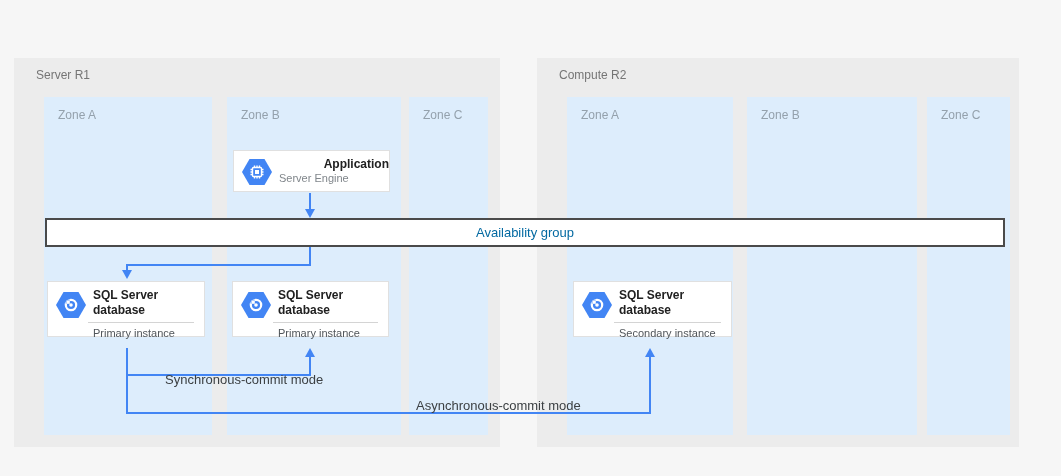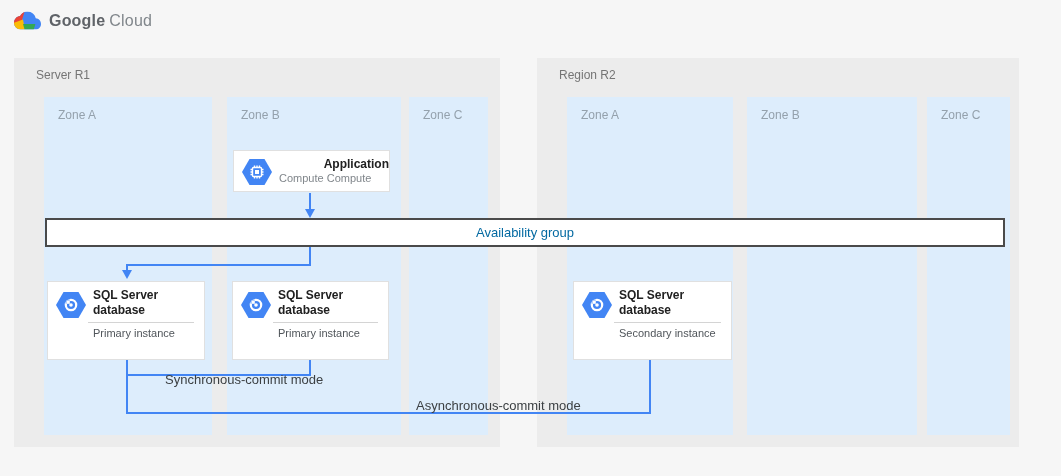--- a/index.html
+++ b/index.html
@@ -22,65 +22,47 @@
   .avail-bar{position:absolute;left:45px;top:218px;width:956px;height:25px;background:#ffffff;
              border:2px solid #4a4a4a;display:flex;align-items:center;justify-content:center;}
   .avail-bar span{font-size:13px;color:#0369a1;}
 
   
   .card{position:absolute;background:#ffffff;border:1px solid #e0e0e0;box-sizing:border-box;}
   .card .hexicon{position:absolute;left:8px;top:10px;}
   .card-title{position:absolute;left:45px;top:6px;width:92px;font-size:12px;line-height:15px;
               font-weight:700;color:#212121;}
   .card-sub{position:absolute;left:45px;font-size:11px;color:#80868b;}
-  .sql-card{width:158px;height:79px;}
+  .sql-card{width:158px;height:56px;}
   .sql-card .divider{position:absolute;left:40px;right:10px;top:40px;border-top:1px solid #d4d4d4;}
   .sql-card .card-sub{top:45px;color:#50555a;}
   .app-card{left:233px;top:150px;width:157px;height:42px;text-align:right;}
   .app-card .hexicon{top:8px;}
   .app-card .card-title{top:6px;width:110px;}
   .app-card .card-sub{top:21px;}
 
   
   .edge-label{position:absolute;font-size:13px;color:#3c4043;white-space:nowrap;}
   #sync-label{left:148px;top:372px;margin-left:17px;}
   #async-label{left:416px;top:398px;}
 
   svg.overlay{position:absolute;left:0;top:0;pointer-events:none;}
 </style>
 </head>
 <body>
 
 <div id="canvas">
 
-  <div class="logo">
-    <svg width="27" height="23" viewBox="0 0 24 20">
-      <defs>
-        <clipPath id="cloudClip">
-          <path d="M19.35 8.04C18.67 4.59 15.64 2 12 2 9.11 2 6.6 3.64 5.35 6.04 2.34 6.36 0 8.91 0 12c0 3.31 2.69 6 6 6h13c2.76 0 5-2.24 5-5 0-2.64-2.05-4.78-4.65-4.96z"></path>
-        </clipPath>
-      </defs>
-      <g clip-path="url(#cloudClip)">
-        <rect x="0" y="0" width="24" height="20" fill="#4285f4"></rect>
-        <polygon points="0,2 10,0 7,10 0,13" fill="#ea4335"></polygon>
-        <polygon points="0,12 8,9 10,20 0,20" fill="#fbbc05"></polygon>
-        <polygon points="8,13 19,13 17,20 10,20" fill="#34a853"></polygon>
-      </g>
-    </svg>
-    <div class="logo-text">
-      <span class="g">Google</span><span class="c">Cloud</span>
-    </div>
-  </div>
 
   <div class="region" style="left:14px;width:486px;">
     <div class="region-label">Server R1</div>
   </div>
 
   <div class="region" style="left:537px;width:482px;">
-    <div class="region-label">Region R2</div>
+    <div class="region-label">Compute R2</div>
   </div>
 
   <div class="zone" style="left:44px;width:168px;">
       <div class="zone-label">Zone A</div>
     </div>
   <div class="zone" style="left:227px;width:174px;">
       <div class="zone-label">Zone B</div>
     </div>
   <div class="zone" style="left:409px;width:79px;">
       <div class="zone-label">Zone C</div>
@@ -118,21 +100,21 @@
   <div class="card app-card">
     <svg class="hexicon" width="30" height="26" viewBox="0 0 30 26">
       <polygon points="0,13 7.5,0 22.5,0 30,13 22.5,26 7.5,26" fill="#4285f4"></polygon>
       <g stroke="#ffffff" stroke-width="1.4" fill="none">
         <rect x="10.5" y="8.5" width="9" height="9" rx="1"></rect>
         <path d="M12.5 6.5v2 M15 6.5v2 M17.5 6.5v2 M12.5 17.5v2 M15 17.5v2 M17.5 17.5v2 M8.5 10.5h2 M8.5 13h2 M8.5 15.5h2 M19.5 10.5h2 M19.5 13h2 M19.5 15.5h2"></path>
       </g>
       <rect x="13" y="11" width="4" height="4" fill="#ffffff"></rect>
     </svg>
     <div class="card-title">Application</div>
-    <div class="card-sub">Compute Compute</div>
+    <div class="card-sub">Server Engine</div>
   </div>
 
   <div class="card sql-card" style="left:47px;top:281px;">
     <svg class="hexicon" width="30" height="26" viewBox="0 0 30 26">
       <polygon points="0,13 7.5,0 22.5,0 30,13 22.5,26 7.5,26" fill="#4285f4"></polygon>
       <circle cx="15" cy="13" r="5.2" stroke="#ffffff" stroke-width="2.2" fill="none"></circle>
       <rect x="9.6" y="7.6" width="4" height="4" fill="#4285f4"></rect>
       <rect x="10.4" y="8.4" width="3.4" height="3.4" fill="#ffffff"></rect>
       <circle cx="15" cy="13" r="1.8" fill="#ffffff"></circle>
     </svg>

